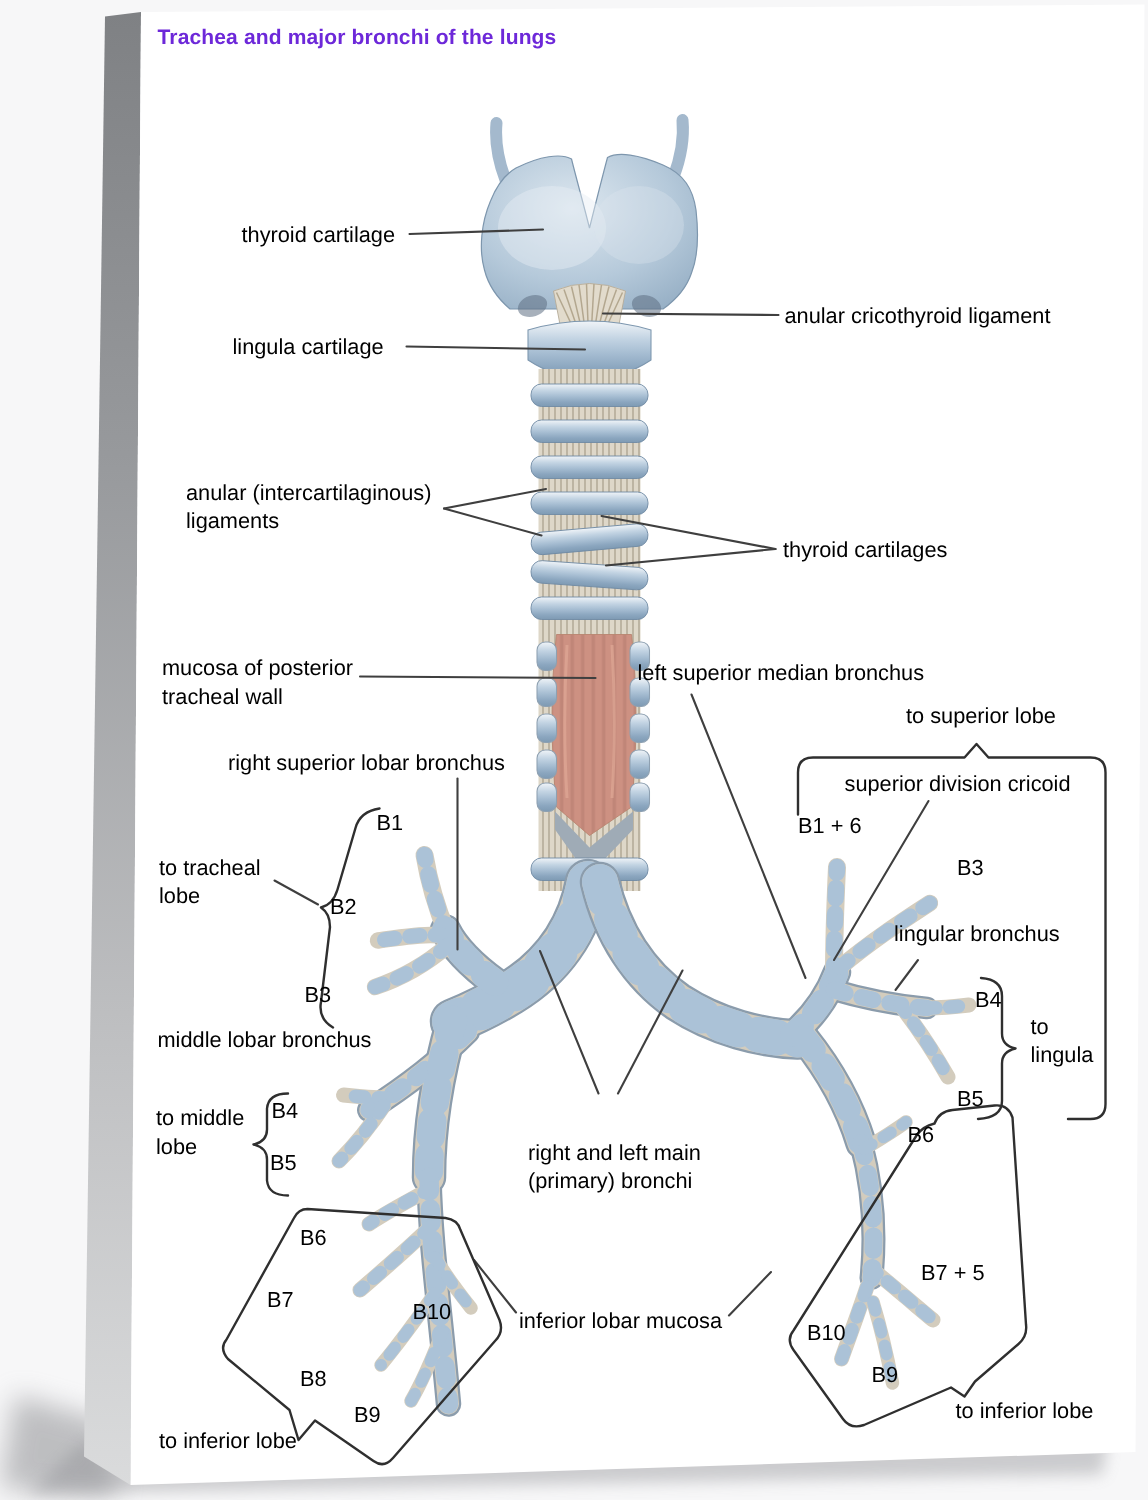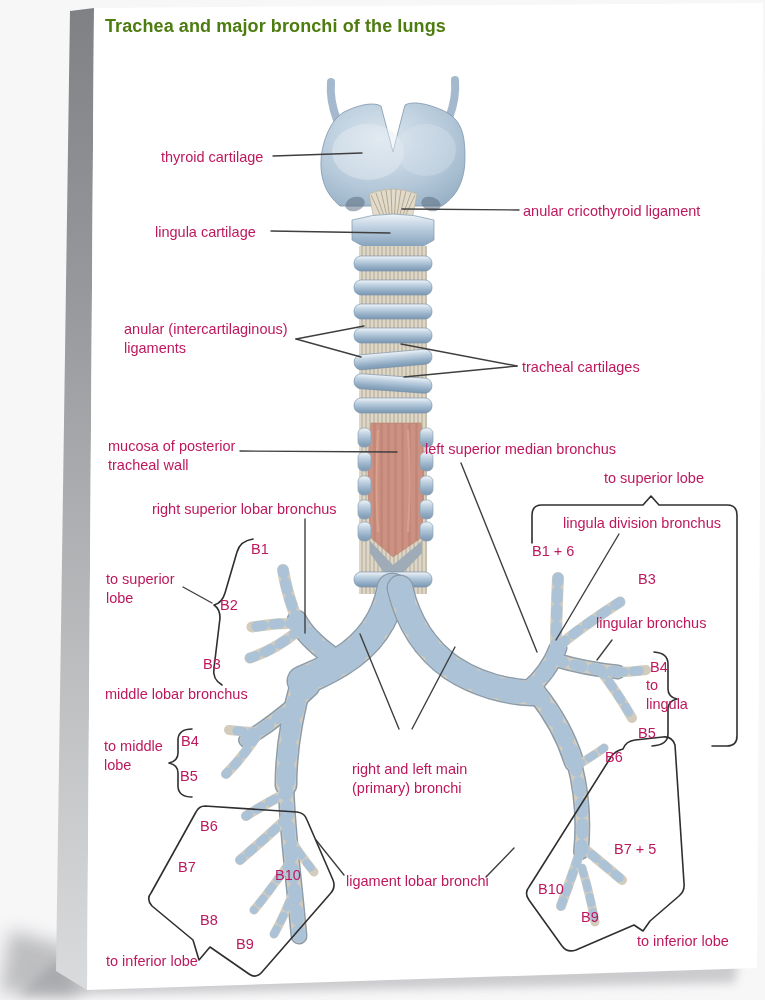--- a/index.html
+++ b/index.html
@@ -3,25 +3,25 @@
 <meta charset="utf-8">
 <style>
   html,body{margin:0;padding:0;}
   body{
     width:765px;height:1000px;position:relative;overflow:hidden;
     background:#f7f7f8;
     font-family:"Liberation Sans", sans-serif;
   }
   svg.scene{position:absolute;left:0;top:0;}
   .lbl{
-    position:absolute;color:#be185d;font-size:14.5px;line-height:1.3;
+    position:absolute;color:#000000;font-size:14.5px;line-height:1.3;
     white-space:pre-line;pointer-events:none;
   }
   .title{
-    position:absolute;font-size:18px;font-weight:700;color:#4d7c0f;
+    position:absolute;font-size:14px;font-weight:700;color:#6d28d9;
     white-space:nowrap;letter-spacing:.1px;
   } 
 </style>
 </head>
 <body>
 
 <svg class="scene" width="765" height="1000" viewBox="0 0 765 1000">
   <defs>
     <linearGradient id="ringGrad" x1="0" y1="0" x2="0" y2="1">
       <stop offset="0" stop-color="#f0f4f8"></stop>
@@ -259,38 +259,38 @@
   </g>
 </svg>
 
 <div class="title" style="left:105px;top:16px">Trachea and major bronchi of the lungs</div>
 
 <div class="lbl" style="left:161px;top:148px">thyroid cartilage</div>
 <div class="lbl" style="left:523px;top:202px">anular cricothyroid ligament</div>
 <div class="lbl" style="left:155px;top:223px">lingula cartilage</div>
 <div class="lbl" style="left:124px;top:320px">anular (intercartilaginous)
 ligaments</div>
-<div class="lbl" style="left:522px;top:358px">tracheal cartilages</div>
+<div class="lbl" style="left:522px;top:358px">thyroid cartilages</div>
 <div class="lbl" style="left:108px;top:437px">mucosa of posterior
 tracheal wall</div>
 <div class="lbl" style="left:152px;top:500px">right superior lobar bronchus</div>
 <div class="lbl" style="left:425px;top:440px">left superior median bronchus</div>
 <div class="lbl" style="left:604px;top:469px">to superior lobe</div>
-<div class="lbl" style="left:563px;top:514px">lingula division bronchus</div>
-<div class="lbl" style="left:106px;top:570px">to superior
+<div class="lbl" style="left:563px;top:514px">superior division cricoid</div>
+<div class="lbl" style="left:106px;top:570px">to tracheal
 lobe</div>
 <div class="lbl" style="left:596px;top:614px">lingular bronchus</div>
-<div class="lbl" style="left:646px;top:676px">to
+<div class="lbl" style="left:687px;top:676px">to
 lingula</div>
 <div class="lbl" style="left:105px;top:685px">middle lobar bronchus</div>
 <div class="lbl" style="left:104px;top:737px">to middle
 lobe</div>
 <div class="lbl" style="left:352px;top:760px">right and left main
 (primary) bronchi</div>
-<div class="lbl" style="left:346px;top:872px">ligament lobar bronchi</div>
+<div class="lbl" style="left:346px;top:872px">inferior lobar mucosa</div>
 <div class="lbl" style="left:106px;top:952px">to inferior lobe</div>
 <div class="lbl" style="left:637px;top:932px">to inferior lobe</div>
 
 <div class="lbl" style="left:251px;top:540px">B1</div>
 <div class="lbl" style="left:220px;top:596px">B2</div>
 <div class="lbl" style="left:203px;top:655px">B3</div>
 <div class="lbl" style="left:181px;top:732px">B4</div>
 <div class="lbl" style="left:180px;top:767px">B5</div>
 <div class="lbl" style="left:200px;top:817px">B6</div>
 <div class="lbl" style="left:178px;top:858px">B7</div>

